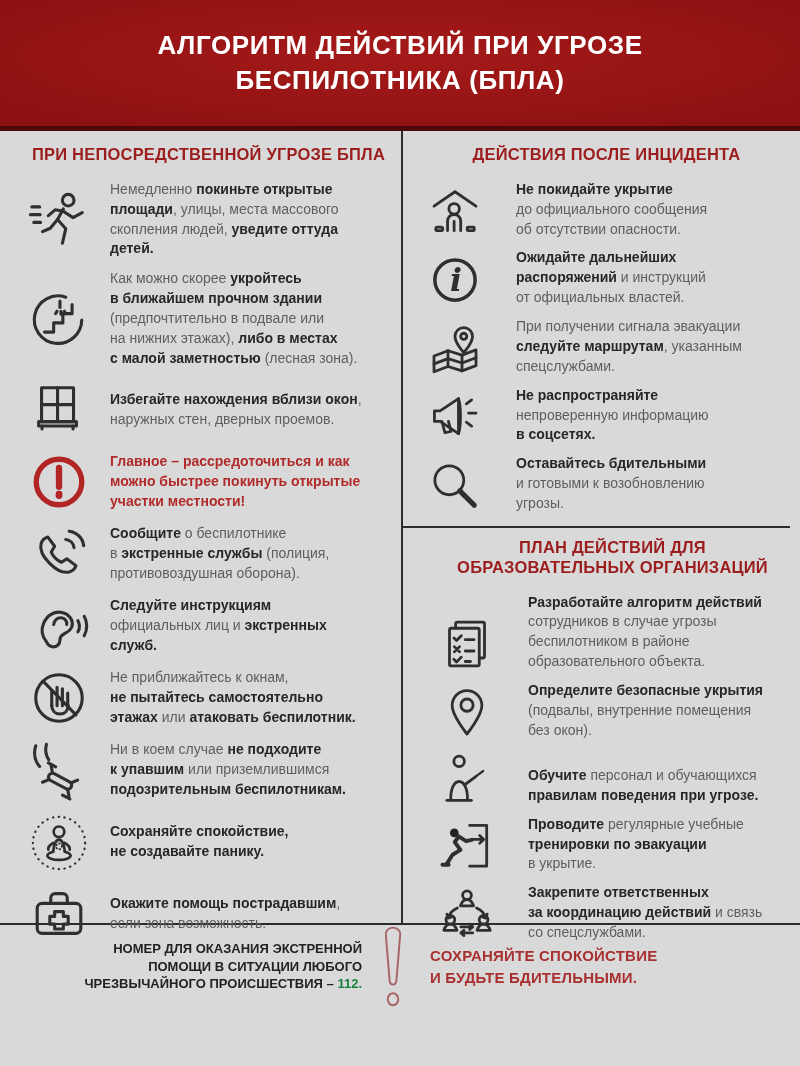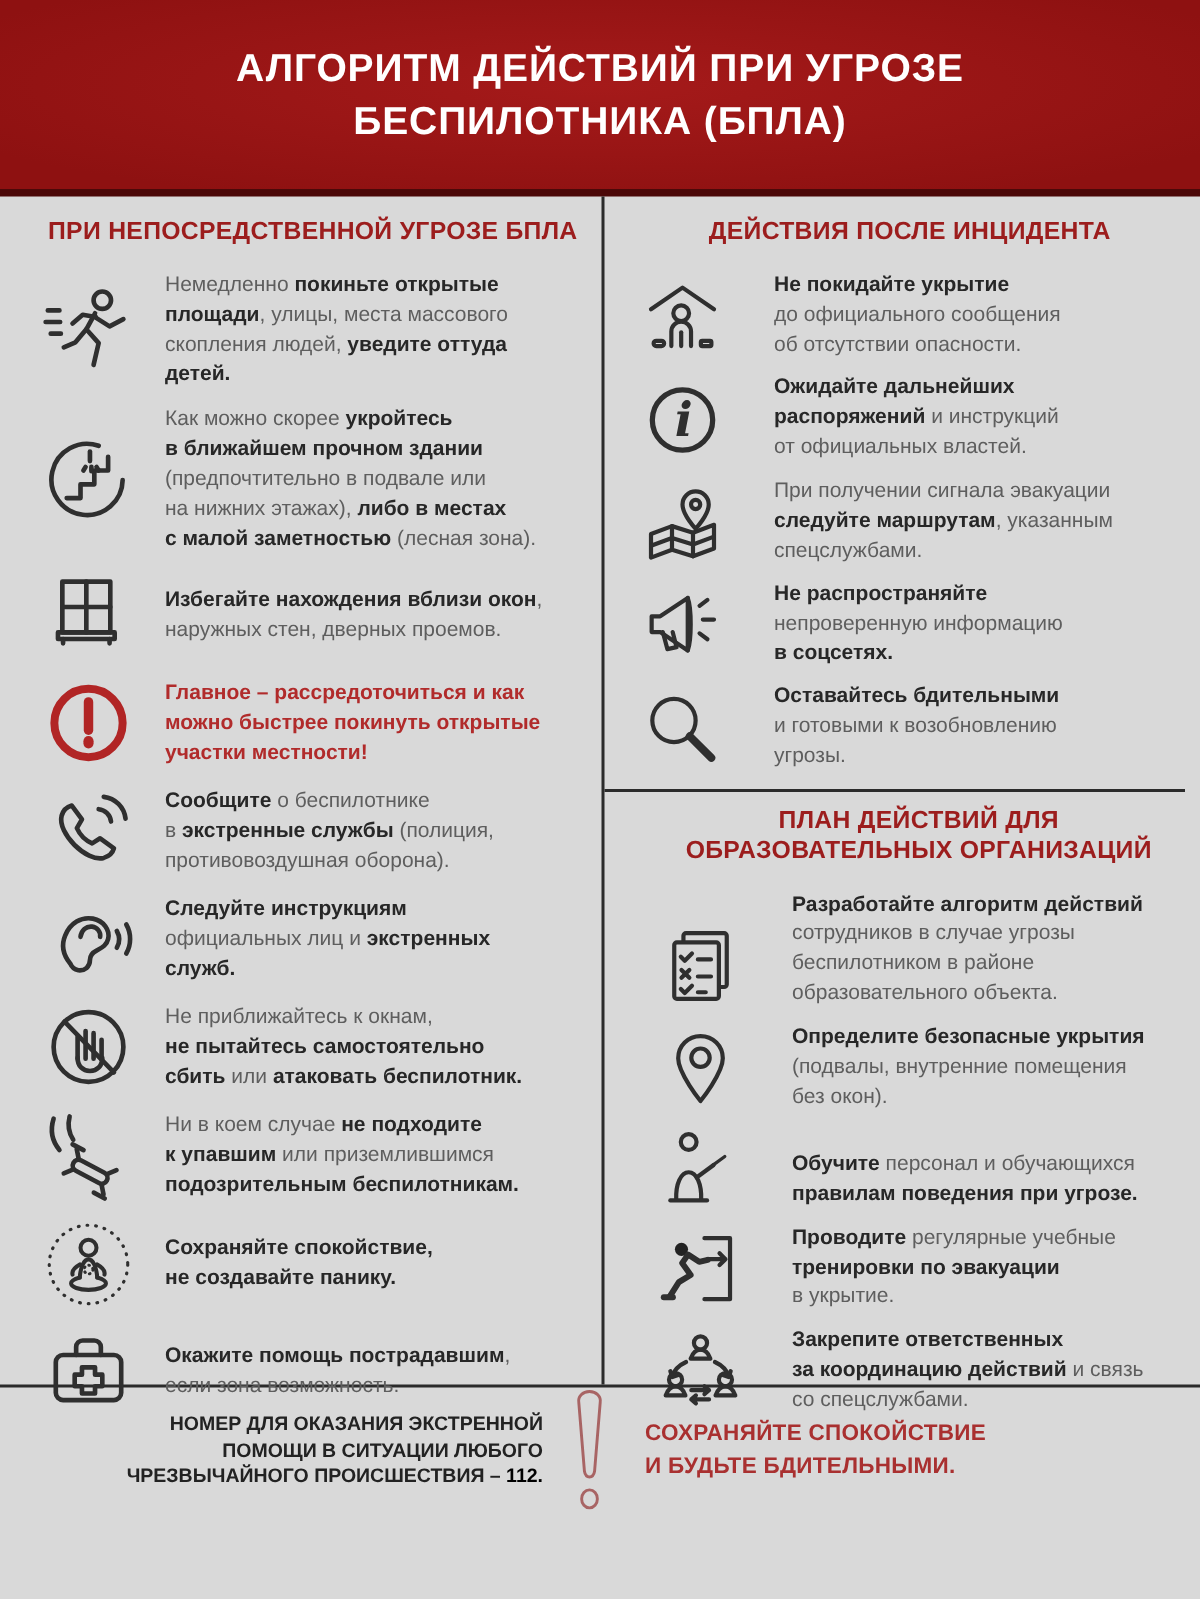--- a/index.html
+++ b/index.html
@@ -43,21 +43,21 @@
   .alert .txt,.alert .txt .b{color:#b12b2b;font-weight:700;}
   
   .footer{
     height:111px;border-top:2px solid #2b2b2b;
     display:flex;align-items:center;box-sizing:border-box;
     padding:0 30px 26px 20px;
   }
   .f-left{flex:0 0 342px;text-align:right;margin:0;
     font-size:13px;font-weight:700;color:#222222;line-height:1.38;}
   .f-left .pre{white-space:pre-line;}
-  .f-num{color:#000000;}
+  .f-num{color:#15803d;}
   .f-icon{width:34px;height:84px;margin:0 20px 0 14px;flex:0 0 34px;}
   .f-icon svg{width:100%;height:100%;stroke:#a86464;fill:none;stroke-width:2.6;stroke-linecap:round;stroke-linejoin:round;}
   .f-right{flex:1;margin:0;font-size:15px;font-weight:700;color:#a93030;
     line-height:1.45;white-space:pre-line;letter-spacing:.2px;}
 </style>
 </head>
 <body>
 
 <div class="poster">
 
@@ -124,21 +124,21 @@
               </svg></span>
             <p class="txt"><span class="b">Следуйте инструкциям</span><br><span>официальных лиц и </span><span class="b">экстренных</span><br><span class="b">служб.</span></p>
           </div>
           <div class="item">
             <span class="icon"><svg viewBox="0 0 64 64">
                 <circle cx="32" cy="32" r="24"></circle>
                 <path d="M15.5 14.5l34 35"></path>
                 <path d="M24.5 40V25M30 40V21M35.5 40V22.5M41 40V27"></path>
                 <path d="M24.5 39.5c0 5.5 3.5 9 8.5 9s8.5-3.5 8.5-9"></path>
               </svg></span>
-            <p class="txt"><span>Не приближайтесь к окнам,</span><br><span class="b">не пытайтесь самостоятельно</span><br><span class="b">сбить</span><span> или </span><span class="b">атаковать беспилотник.</span></p>
+            <p class="txt"><span>Не приближайтесь к окнам,</span><br><span class="b">не пытайтесь самостоятельно</span><br><span class="b">этажах</span><span> или </span><span class="b">атаковать беспилотник.</span></p>
           </div>
           <div class="item">
             <span class="icon"><svg viewBox="0 0 64 64">
                 <g transform="rotate(28 34 44)">
                   <rect x="20" y="40" width="26" height="8" rx="4"></rect>
                   <path d="M22 40l-4.5-5.5M44 48l4.5 5.5M22 48l-4.5 5.5M44 40l4.5-5.5"></path>
                   <path d="M13.5 33h8.5M42 55.5h8.5"></path>
                 </g>
                 <path d="M8 7c-2.5 8-1 15.5 4 21.5"></path>
                 <path d="M19 5.5c-1.5 6-.5 11.5 2.5 16"></path>

